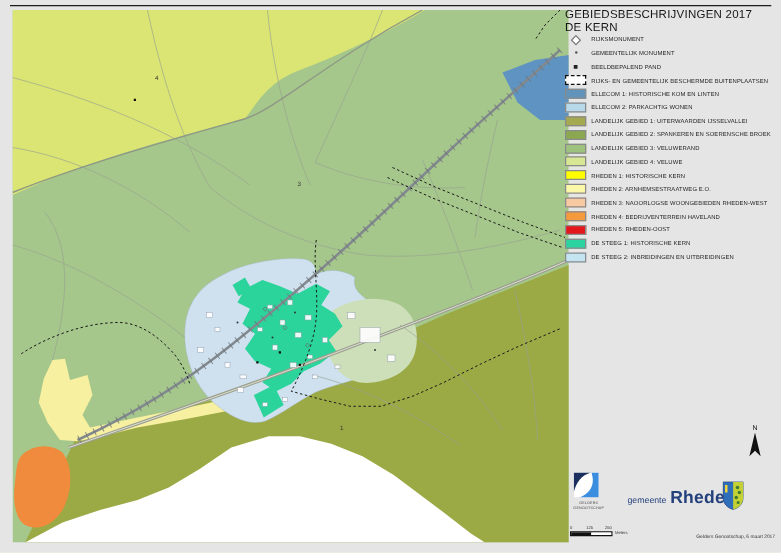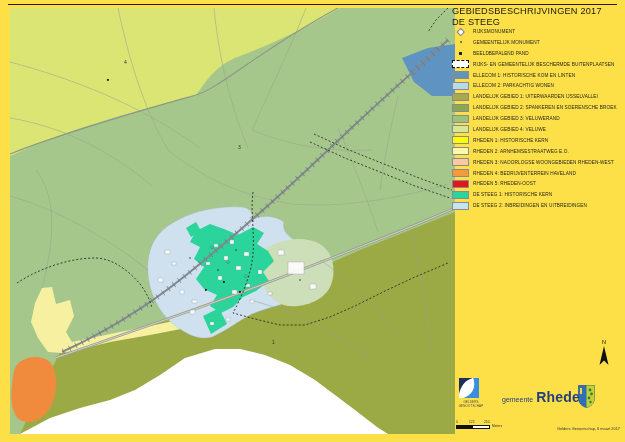--- a/index.html
+++ b/index.html
@@ -1,17 +1,17 @@
 <!DOCTYPE html>
 <html><head>
 <meta charset="utf-8">
 <style>
   html,body{margin:0;padding:0;background:#fff;}
   body{font-family:"Liberation Sans", sans-serif; color:#1a1a1a;}
-  #page{position:relative;width:625px;height:442px;background:#fde047;overflow:hidden;}
+  #page{position:relative;width:625px;height:442px;background:#e5e5e5;overflow:hidden;}
   .abs{position:absolute;}
   #topline{left:8px;top:4px;width:609px;height:1px;background:#1c1c1c;}
   #map-wrap{left:0;top:0;width:625px;height:442px;}
   
   #title{left:452px;top:6px;font-size:9.2px;line-height:1.18;letter-spacing:.2px;color:#161616;white-space:nowrap;}
   #legend{left:452px;top:26px;}
   .lrow{display:flex;align-items:center;height:10.9px;white-space:nowrap;}
   .sym{width:17px;display:flex;justify-content:center;align-items:center;}
   .sw{width:17px;height:8px;border:0.5px solid #8a8a8a;box-sizing:border-box;flex:0 0 17px;}
   .sw.dashed{border:1px dashed #111;background:#fff;}
@@ -153,21 +153,21 @@
       <g font-size="5" fill="#333">
         <text x="124" y="64">4</text>
         <text x="238" y="149">3</text>
         <text x="272" y="344">1</text>
       </g>
     </g>
   </svg>
 
   <div id="title" class="abs">
     <div>GEBIEDSBESCHRIJVINGEN 2017</div>
-    <div>DE STEEG</div>
+    <div>DE KERN</div>
   </div>
 
   <div id="legend" class="abs">
 
     <div class="lrow">
       <span class="sym">
           <span class="diamond"></span>
         </span>
       <span class="ltxt">RIJKSMONUMENT</span>
     </div>

